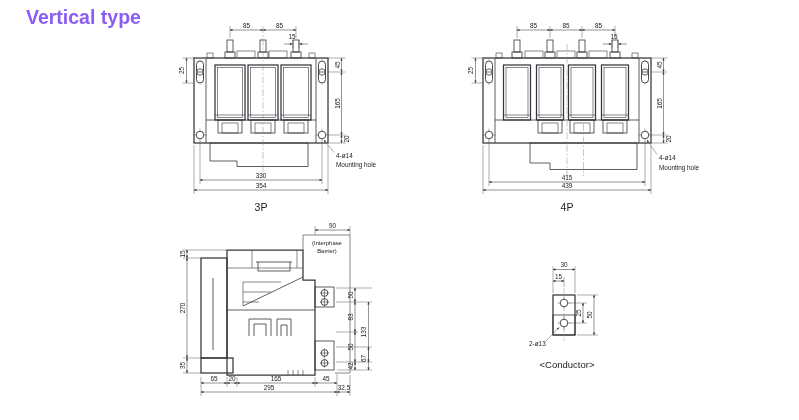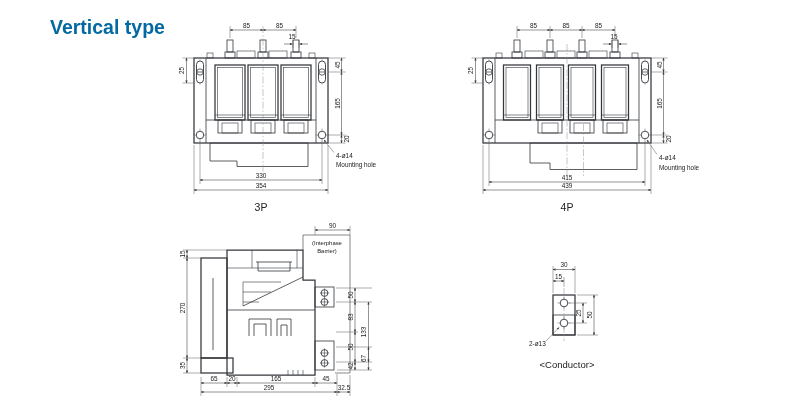--- a/index.html
+++ b/index.html
@@ -1,18 +1,18 @@
 <!DOCTYPE html>
 <html><head>
 <meta charset="utf-8">
 <style>
   html,body{margin:0;padding:0;background:#fff;}
   .stage{position:relative;width:799px;height:420px;background:#ffffff;overflow:hidden;
          font-family:"Liberation Sans","DejaVu Sans",sans-serif;}
-  .title{position:absolute;left:26px;top:16px;font-size:19.5px;font-weight:bold;color:#0369a1;margin-left:24px;}
+  .title{position:absolute;left:26px;top:6px;font-size:19.5px;font-weight:bold;color:#8b5cf6;}
   svg{position:absolute;left:0;top:0;}
   svg text{font-family:"Liberation Sans","DejaVu Sans",sans-serif;}
   .t  {font-size:6.4px;fill:#1b1b1b;text-anchor:middle;}
   .ts {font-size:5.9px;fill:#1b1b1b;text-anchor:middle;}
   .tn {font-size:6.4px;fill:#1b1b1b;text-anchor:start;}
   .tb {font-size:10.5px;fill:#222;text-anchor:middle;}
   .tc {font-size:9.5px;fill:#222;text-anchor:middle;}
   .e  {stroke:#5a5a5a;stroke-width:.5;fill:none;}
   .d  {stroke:#3c3c3c;stroke-width:.55;fill:none;}
   .s1 {stroke:#33363a;stroke-width:1.25;fill:none;}

